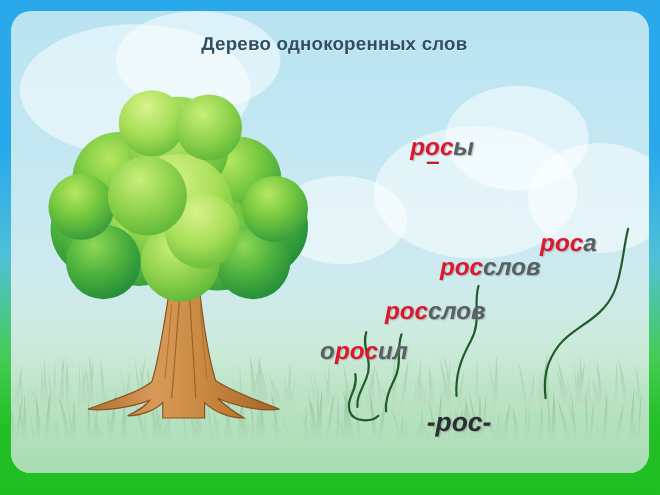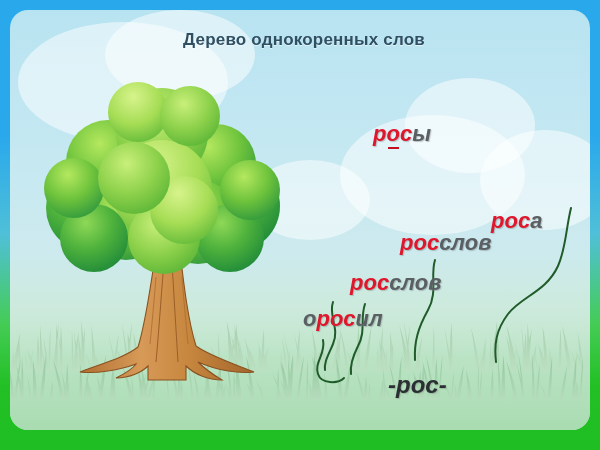--- a/index.html
+++ b/index.html
@@ -257,19 +257,19 @@
         <path d="M 355 294 C 350 308, 356 322, 348 336 C 342 348, 340 356, 341 364" fill="none" stroke="#1f5c2a" stroke-width="2" stroke-linecap="round"></path>
         <path d="M 425 250 C 420 266, 428 282, 418 300 C 408 318, 404 332, 405 350" fill="none" stroke="#1f5c2a" stroke-width="2" stroke-linecap="round"></path>
         <path d="M 561 198 C 556 218, 556 238, 548 256 C 536 282, 512 286, 498 304 C 486 320, 484 334, 486 352" fill="none" stroke="#1f5c2a" stroke-width="2" stroke-linecap="round"></path>
       </svg>
 
     <div id="words">
         <div class="word" style="left: 363px; top: 113px;"><span class="seg-red">р</span><span class="seg-red seg-underline">о</span><span class="seg-red">с</span><span class="seg-dark">ы</span></div>
         <div class="word" style="left: 481px; top: 172px; margin-top: 28px;"><span class="seg-red">рос</span><span class="seg-dark">а</span></div>
         <div class="word" style="left: 390px; top: 222px;"><span class="seg-red">рос</span><span class="seg-dark">слов</span></div>
         <div class="word" style="left: 340px; top: 262px;"><span class="seg-red">рос</span><span class="seg-dark">слов</span></div>
-        <div class="word" style="left: 293px; top: 298px;"><span class="seg-dark">о</span><span class="seg-red">рос</span><span class="seg-dark">ил</span></div>
+        <div class="word" style="left: 281px; top: 298px;"><span class="seg-dark">о</span><span class="seg-red">рос</span><span class="seg-dark">ил</span></div>
       </div>
 
     <div id="word-root" class="word" style="left: 378px; top: 363px;">-рос-</div>
 
   </div>
 </div>
 
 </body></html>

